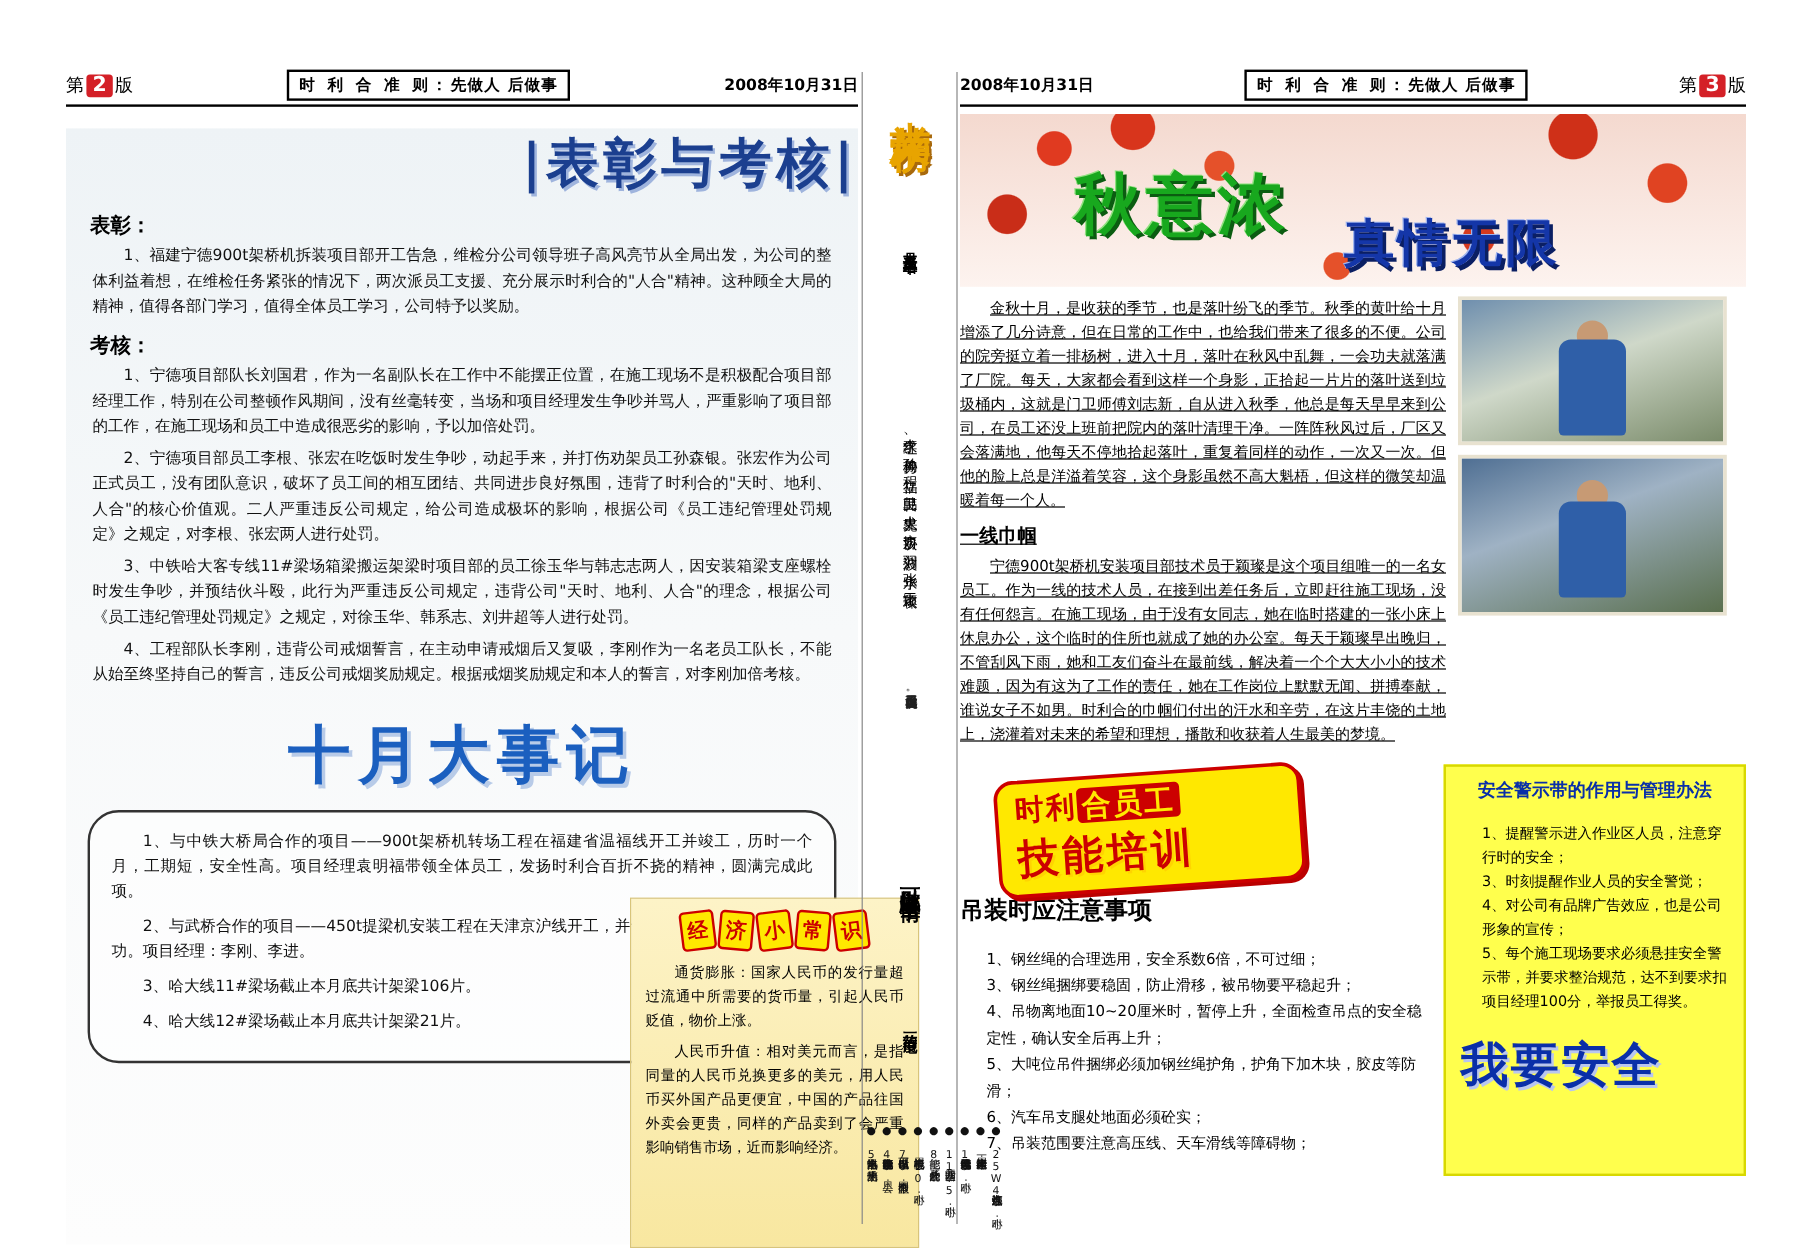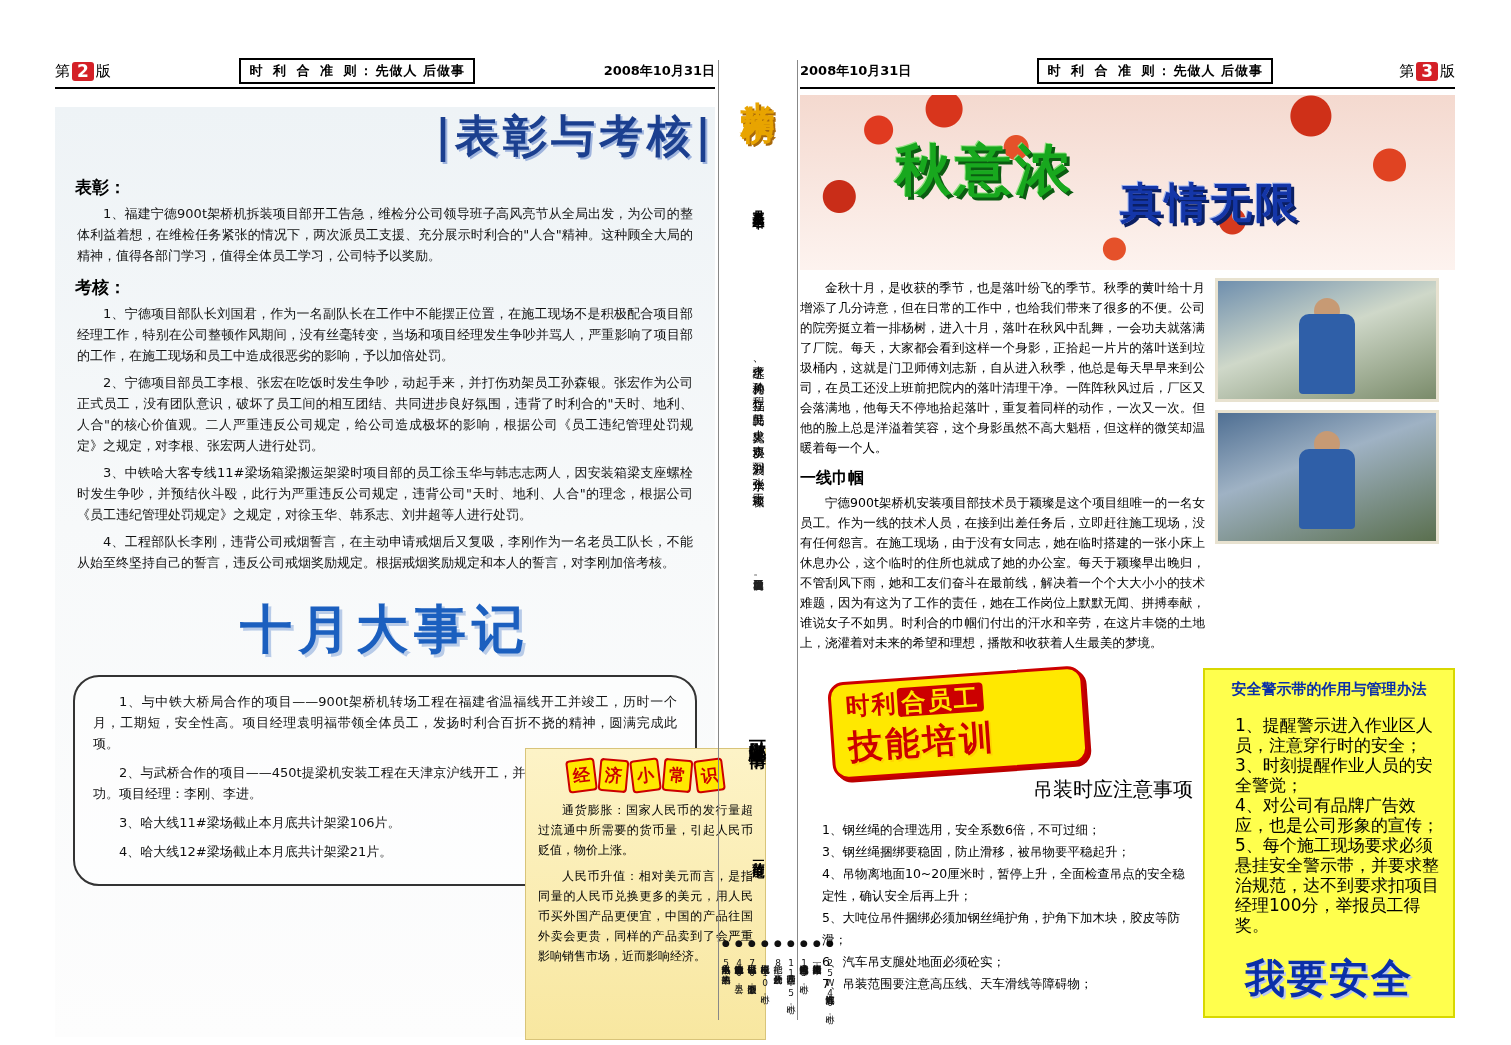--- a/index.html
+++ b/index.html
@@ -59,21 +59,21 @@
   .vsmall{writing-mode:vertical-rl;text-orientation:upright;font-size:10px;
           line-height:14px;margin:2px auto;color:#222;}
   .vlist{writing-mode:vertical-rl;text-orientation:upright;font-size:9px;
          line-height:13px;color:#111;height:270px;margin:4px auto;}
   .vbig{writing-mode:vertical-rl;text-orientation:upright;font-size:17px;
         font-weight:bold;line-height:24px;margin:4px auto;letter-spacing:2px;}
 
   
   #right{position:absolute;left:800px;top:58px;width:655px;height:960px;}
   .autumn{
-    position:relative;height:175px;margin-top:6px;overflow:hidden;
+    position:relative;height:144px;margin-top:6px;overflow:hidden;
     background:
       radial-gradient(circle at 12% 20%,#e03a20 0 14px,transparent 15px),
       radial-gradient(circle at 22% 8%,#d8351c 0 18px,transparent 19px),
       radial-gradient(circle at 6% 58%,#c92d18 0 16px,transparent 17px),
       radial-gradient(circle at 33% 30%,#e5512a 0 12px,transparent 13px),
       radial-gradient(circle at 78% 12%,#cf3018 0 20px,transparent 21px),
       radial-gradient(circle at 90% 40%,#e04322 0 16px,transparent 17px),
       radial-gradient(circle at 66% 72%,#d63a1e 0 13px,transparent 14px),
       radial-gradient(circle at 48% 88%,#e5512a 0 11px,transparent 12px),
       linear-gradient(to bottom,#f4d9cf,#fdf3ef);
@@ -83,21 +83,21 @@
     font-family:"DejaVu Serif","Liberation Serif",serif;
     font-size:56px;font-weight:bold;color:#18a81e;letter-spacing:4px;
     text-shadow:3px 3px 0 #0b5c11,-1px -1px 0 #8fe07f;
   }
   .autumn h2{
     position:absolute;left:320px;top:80px;margin:0;
     font-family:"DejaVu Serif","Liberation Serif",serif;
     font-size:42px;font-weight:bold;color:#1436a8;letter-spacing:3px;
     text-shadow:3px 3px 0 #0b1f63,-1px -1px 0 #9fb4ee;
   }
-  .rcol{display:flex;gap:10px;margin-top:8px;}
+  .rcol{display:flex;gap:10px;margin-top:8px;text-decoration:underline;}
   .rtext{width:405px;}
   .rphotos{width:230px;}
   .photo{width:218px;border:3px solid #e8e2d0;margin-bottom:8px;height:118px;
          background:linear-gradient(160deg,#6f8fae,#cfd8c9 45%,#7a8b6a);
          position:relative;overflow:hidden;}
   .photo.p2{background:linear-gradient(160deg,#4f6f93,#9fb2c4 40%,#5a6f4e);height:128px;}
   .photo .person{position:absolute;left:50%;top:28%;width:56px;height:80px;
          transform:translateX(-50%);background:#2f5fa8;border-radius:10px 10px 4px 4px;}
   .photo .head{position:absolute;left:50%;top:14%;width:26px;height:26px;
          transform:translateX(-50%);background:#c79a74;border-radius:50%;}
@@ -111,31 +111,31 @@
     position:relative;width:250px;height:92px;margin:6px 0 2px 30px;
     background:#ffe800;border:3px solid #c00;border-radius:16px;
     transform:rotate(-4deg);box-shadow:3px 3px 0 #b00;
   }
   .train-badge .l1{position:absolute;top:6px;left:14px;font-size:24px;font-weight:bold;color:#c00;
     font-family:"DejaVu Serif","Liberation Serif",serif;letter-spacing:2px;}
   .train-badge .l1 em{font-style:normal;background:#c00;color:#ffe800;padding:0 4px;border-radius:4px;}
   .train-badge .l2{position:absolute;top:40px;left:14px;font-size:34px;font-weight:bold;color:#c00;
     font-family:"DejaVu Serif","Liberation Serif",serif;letter-spacing:3px;
     text-shadow:2px 2px 0 #ffd400;}
-  .train-h{font-size:20px;font-weight:normal;text-align:right;margin:4px 0 8px 0;
+  .train-h{font-size:20px;font-weight:bold;text-align:left;margin:4px 0 8px 0;
     font-family:"DejaVu Serif","Liberation Serif",serif;}
   .train li{font-size:12.5px;line-height:22px;margin-left:-18px;list-style:none;}
   .safety{
     width:228px;background:#ffff4d;border:2px solid #d8d800;padding:10px 12px;
     position:relative;
   }
   .safety h4{margin:0 0 6px 0;font-size:15px;font-weight:bold;color:#0a2fa8;text-align:center;}
-  .safety li{font-size:17px;line-height:20px;list-style:none;margin-left:-22px;}
+  .safety li{font-size:12px;line-height:20px;list-style:none;margin-left:-22px;}
   .safety .slogan2{font-family:"DejaVu Serif","Liberation Serif",serif;
-    font-size:40px;font-weight:bold;color:#0a2fa8;text-align:center;margin-top:10px;
+    font-size:40px;font-weight:bold;color:#0a2fa8;margin-top:10px;
     letter-spacing:2px;text-shadow:2px 2px 0 #b9c6ee;}
 
   
   .econ{
     position:absolute;left:470px;top:690px;width:215px;height:270px;
     background:linear-gradient(to bottom,#fdf3c7,#f8e7a0);border:1px solid #d8c47a;
     padding:10px 12px;
   }
   .econ-tag{display:flex;gap:3px;justify-content:center;margin-bottom:8px;}
   .econ-tag span{display:inline-block;background:#ffe800;border:2px solid #c00;color:#c00;

